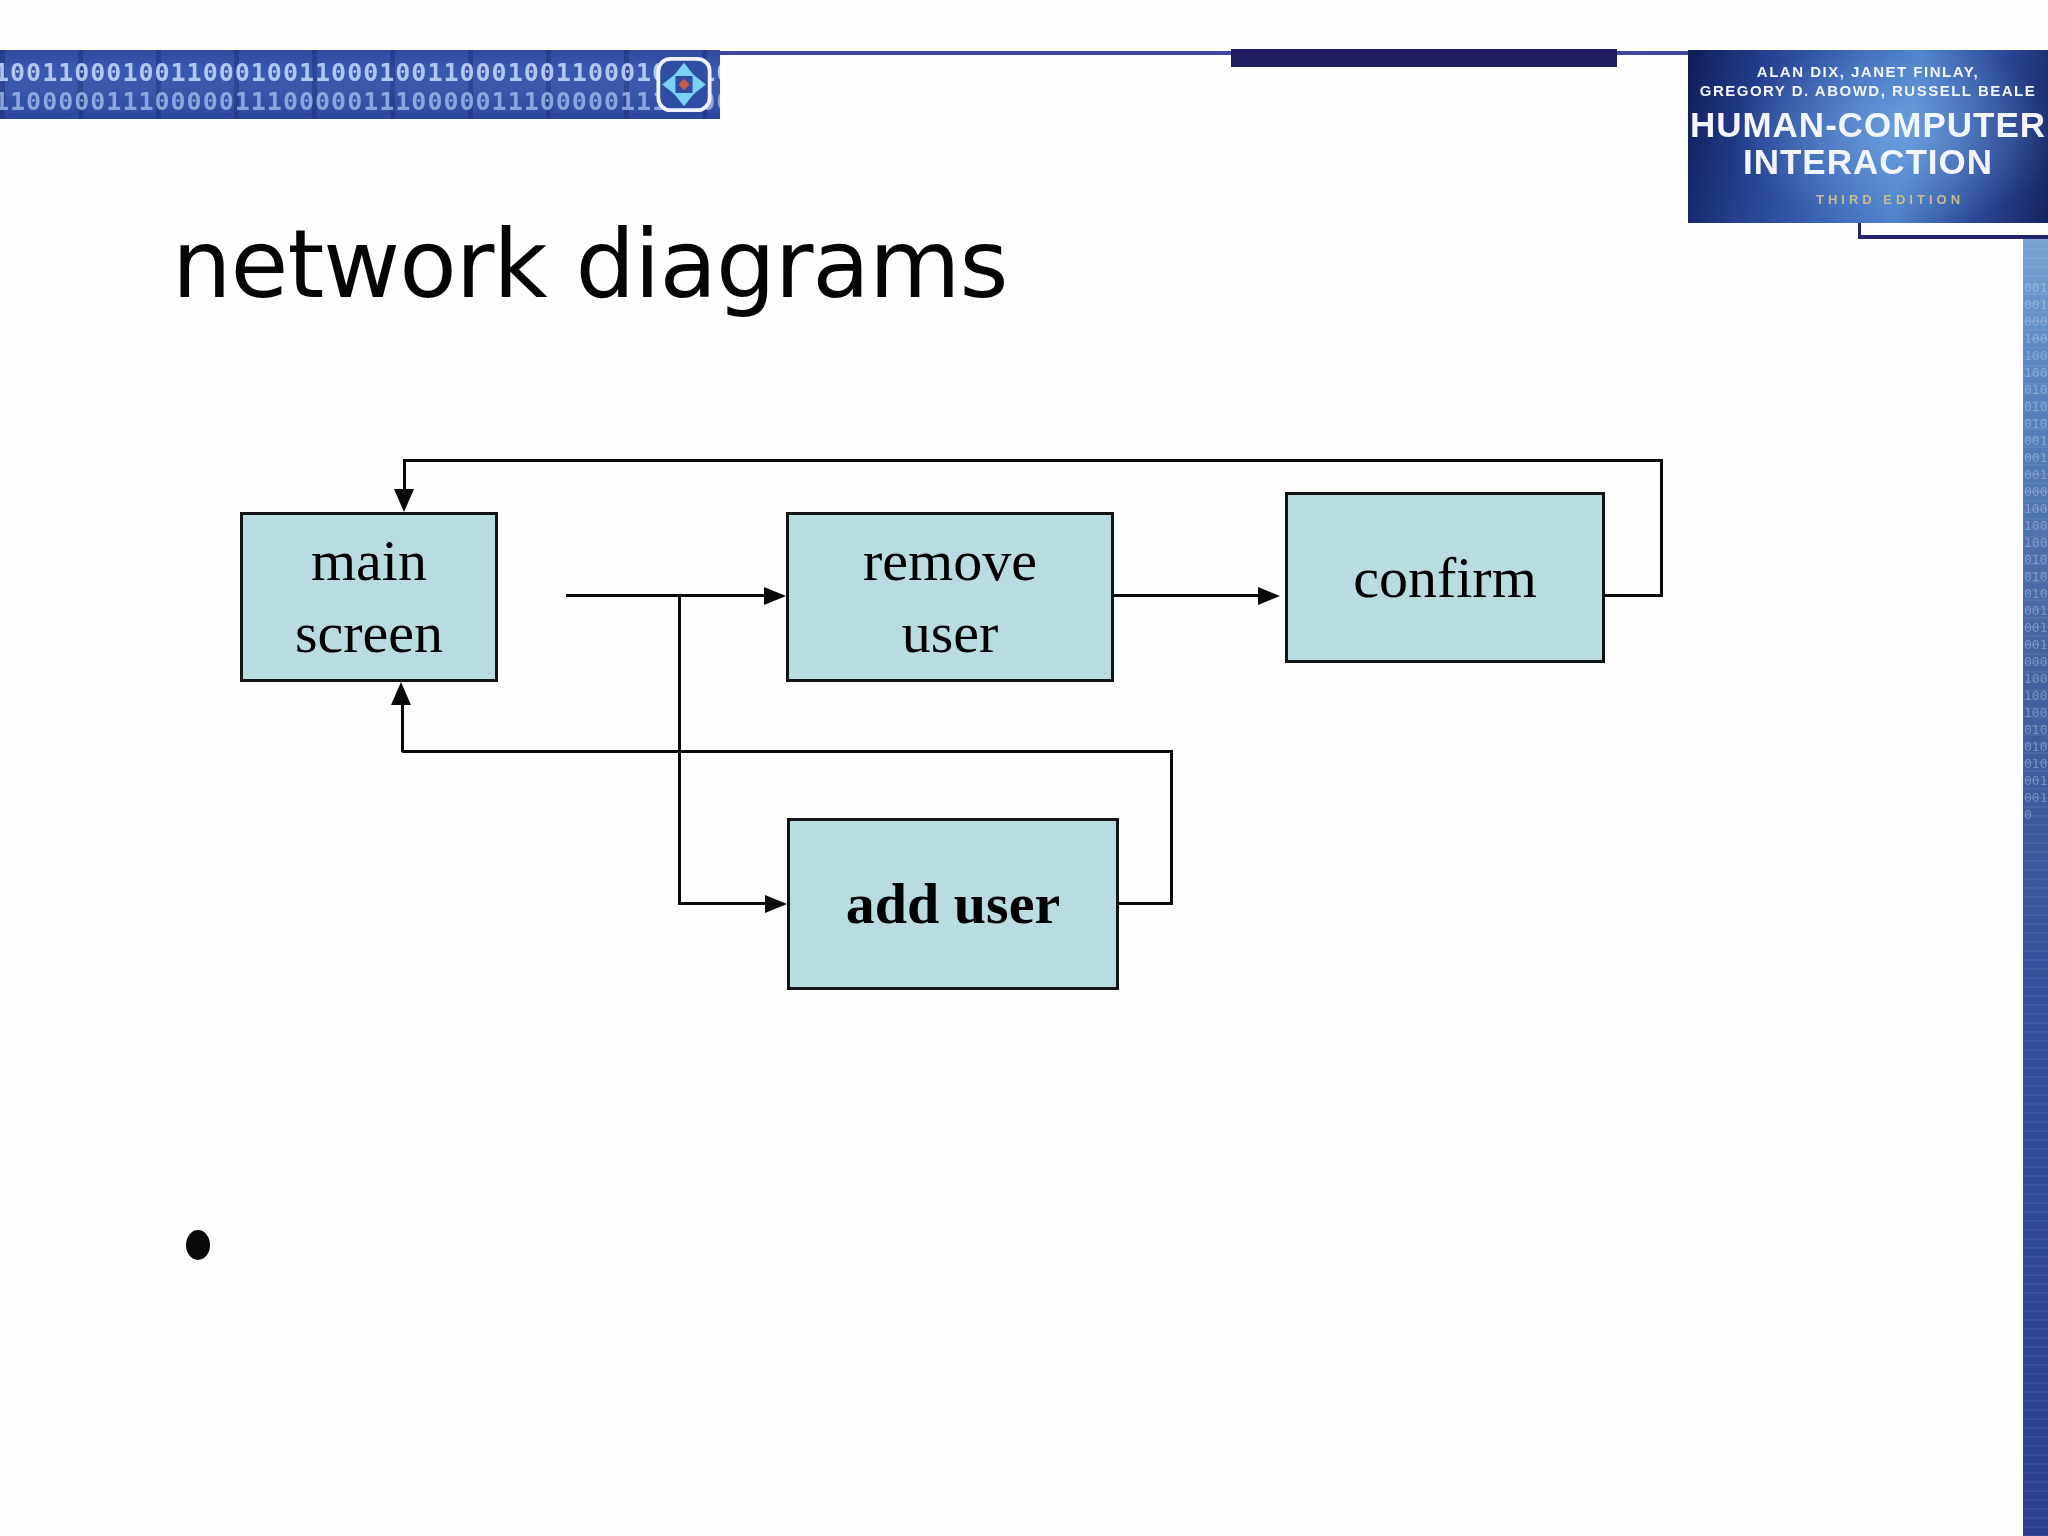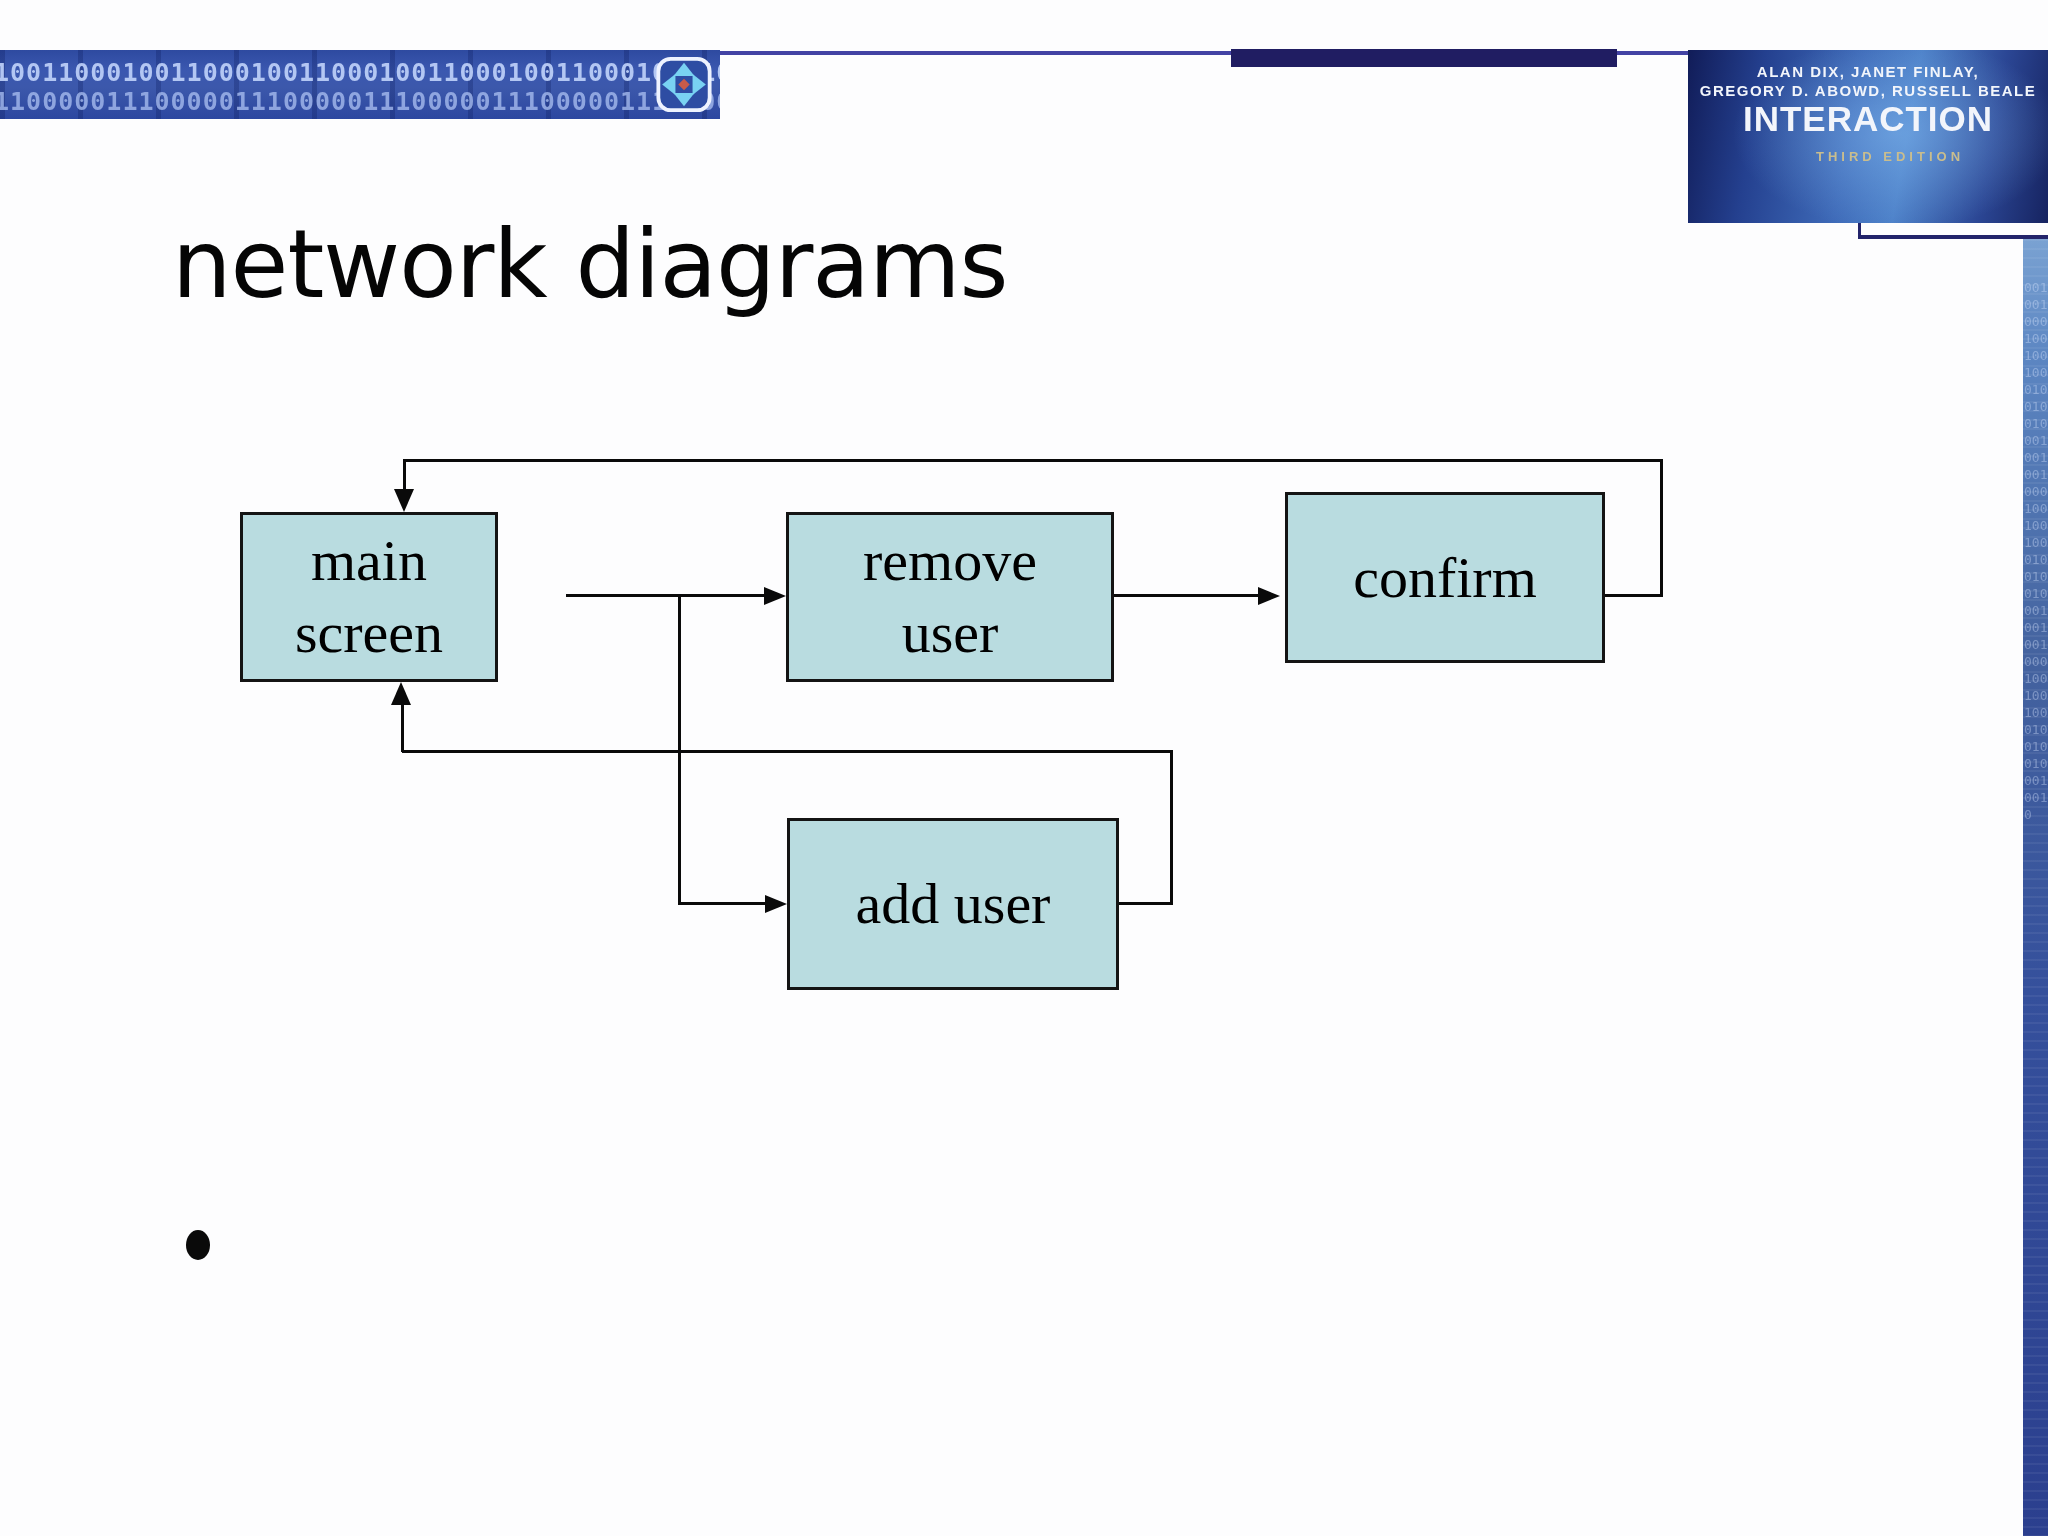--- a/index.html
+++ b/index.html
@@ -77,20 +77,21 @@
     <polygon points="53,30 39,19 39,41" fill="#79d2f2"></polygon>
     <polygon points="30,24 36,30 30,36 24,30" fill="#c75b4a"></polygon>
   </svg>
 
   <div class="rule-line"></div>
   <div class="navy-bar"></div>
 
   <div class="cover">
     <div style="margin-top:12px;" class="authors">ALAN DIX, JANET FINLAY,</div>
     <div class="authors">GREGORY D. ABOWD, RUSSELL BEALE</div>
+    <div style="margin-top:6px;" class="big">HUMAN-COMPUTER</div>
     <div class="big">INTERACTION</div>
     <div style="margin-top:12px;padding-left:44px;" class="edition">THIRD EDITION</div>
   </div>
   <div class="cover-conn-v"></div>
   <div class="cover-conn-h"></div>
 
   <div class="right-strip">
     <div class="tex">0010010001001001000100100100010010010001001001000100100100010010010001001001000100100100010010</div>
   </div>
 
@@ -102,21 +103,21 @@
       <div>main</div>
       <div>screen</div>
     </div>
     <div class="node" style="left:786px;top:512px;width:328px;height:170px;">
       <div>remove</div>
       <div>user</div>
     </div>
     <div class="node" style="left:1285px;top:492px;width:320px;height:171px;">
       <div>confirm</div>
     </div>
-    <div class="node" style="left:787px;top:818px;width:332px;height:172px;">
+    <div class="node" style="left:787px;top:818px;width:332px;height:172px;font-weight:bold;">
       <div>add user</div>
     </div>
 
     <div class="hline" style="left:566px;top:594px;width:200px;height:3px;"></div>
     <div class="arrow right" style="left:764px;top:587px;"></div>
 
     <div class="hline" style="left:1114px;top:594px;width:146px;height:3px;"></div>
     <div class="arrow right" style="left:1258px;top:587px;"></div>
 
     <div class="hline" style="left:1605px;top:594px;width:58px;height:3px;"></div>

